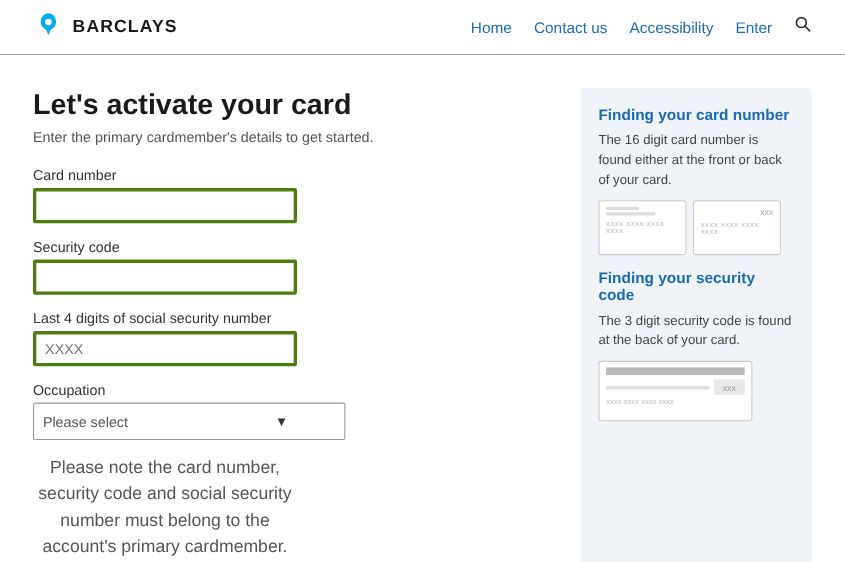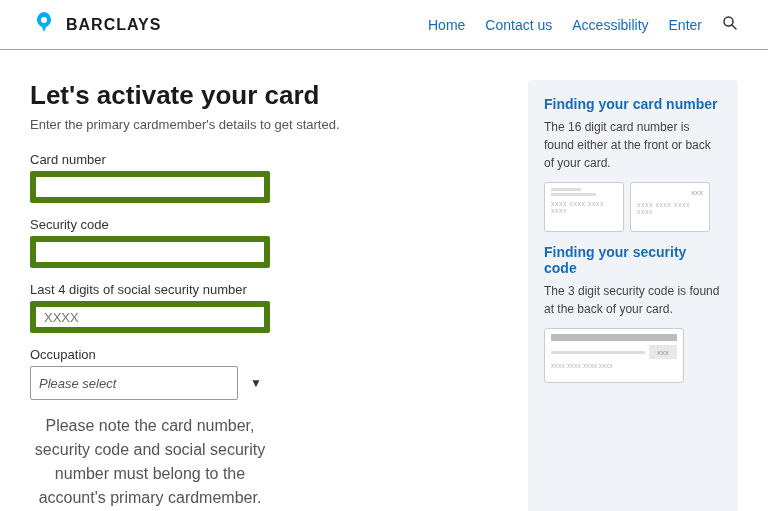--- a/index.html
+++ b/index.html
@@ -84,45 +84,44 @@
     }
     .field-label {
       font-size: 13px;
       color: #333;
       margin-bottom: 4px;
       display: block;
     }
     .text-input {
       width: 240px;
       height: 32px;
-      border: 6px solid #4d7c0f;
+      border: 3px solid #4d7c0f;
       border-radius: 2px;
       padding: 4px 8px;
       font-size: 13px;
       color: #555;
       outline: none;
     }
 
     .select-wrap {
       position: relative;
       width: 240px;
     }
     .select-input {
-      width: 208px;
+      width: 284px;
       height: 34px;
       border: 1px solid #999;
       border-radius: 2px;
       padding: 4px 30px 4px 8px;
       font-size: 13px;
       color: #555;
       background: #fff;
       appearance: none;
       cursor: pointer;
       outline: none;
-      font-style: italic;
     }
     .select-arrow {
       position: absolute;
       right: 8px;
       top: 50%;
       transform: translateY(-50%);
       pointer-events: none;
       color: #333;
       font-size: 12px;
     }

